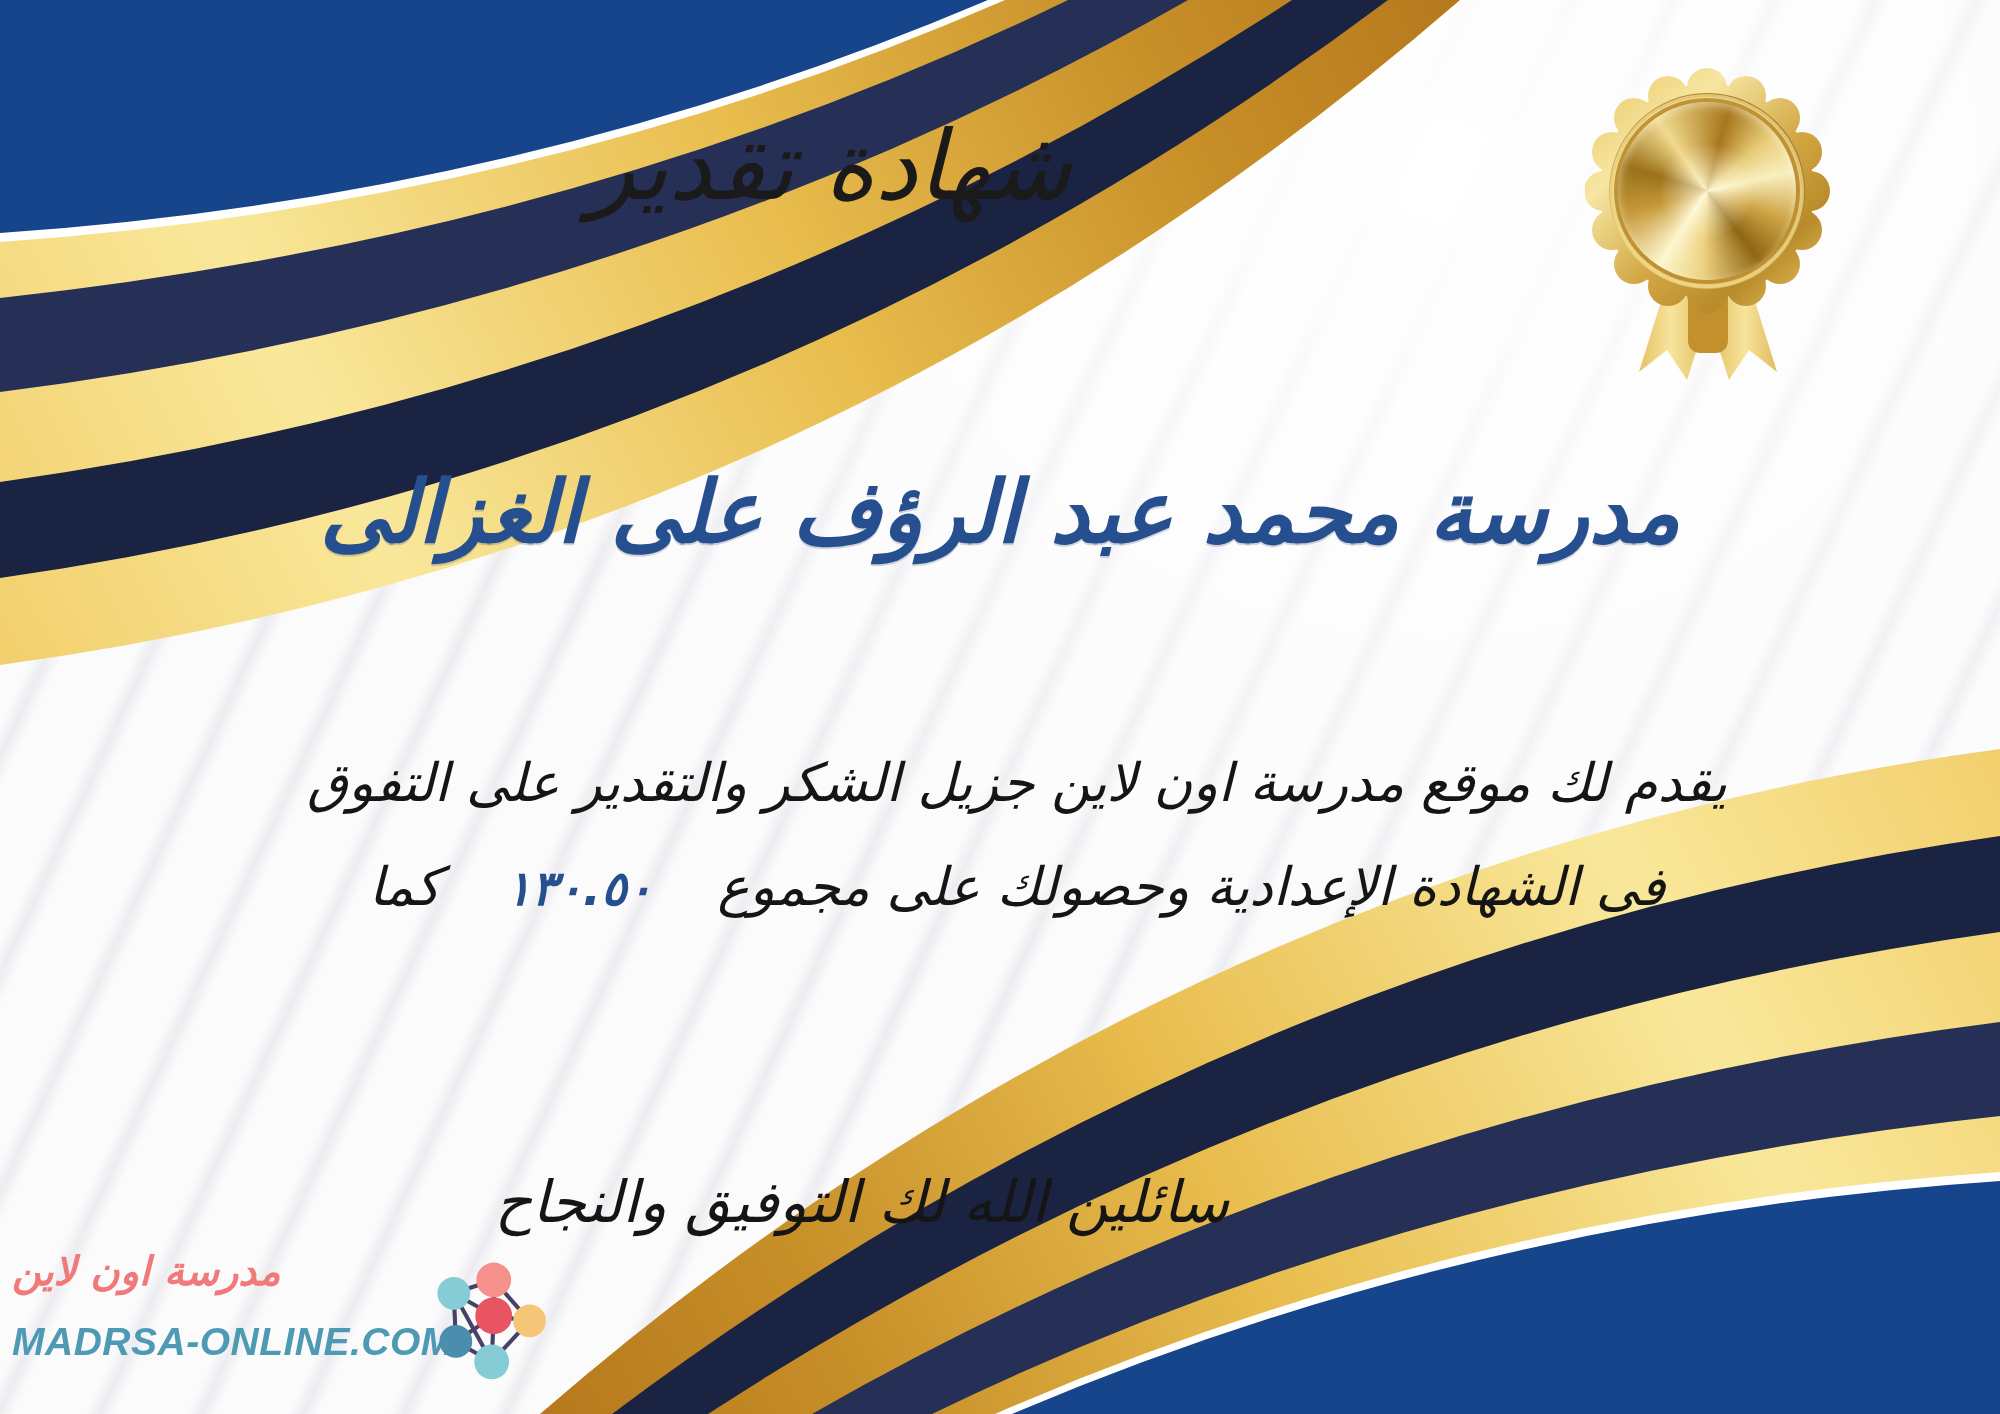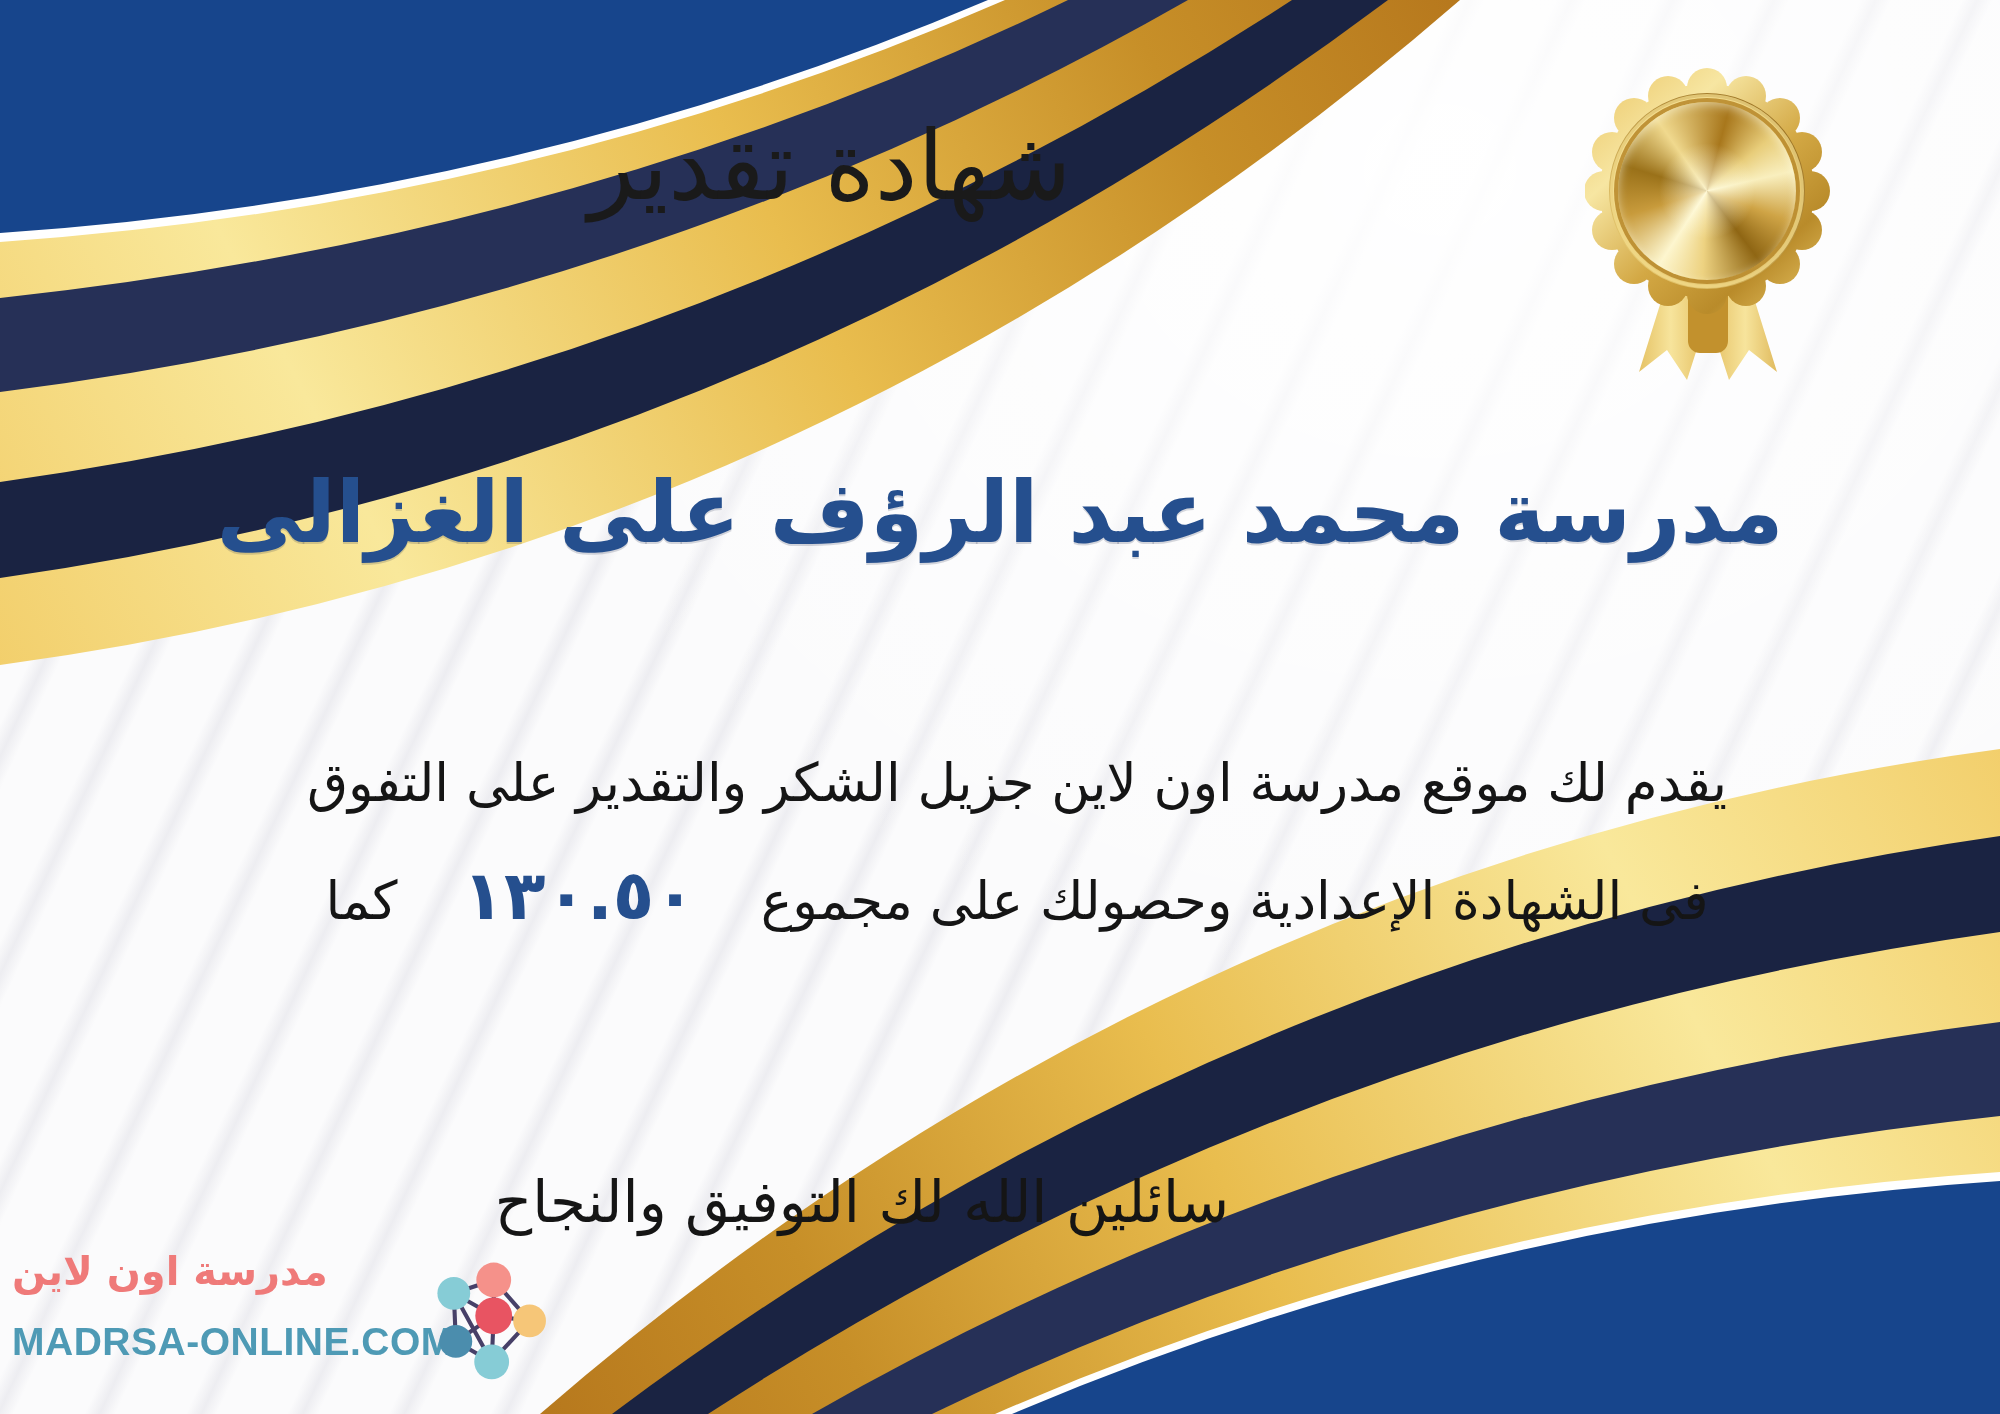--- a/index.html
+++ b/index.html
@@ -4,20 +4,21 @@
 <style>
   html,body{margin:0;padding:0;}
   .stage{
     position:relative;
     width:2000px;height:1414px;
     overflow:hidden;
     font-family:"DejaVu Sans", sans-serif;
     background:
       radial-gradient(ellipse at 72% 12%, rgba(255,255,255,.95) 0%, rgba(255,255,255,0) 48%),
       repeating-linear-gradient(115deg, #fbfbfc 0px, #fbfbfc 30px, #ededf1 44px, #fbfbfc 58px, #fbfbfc 92px);
+    font-style: italic;
   }
   .decor{position:absolute;left:0;top:0;width:2000px;height:1414px;display:block;}
 
   
   .title{
     position:absolute;top:110px;left:0;width:1660px;
     text-align:center;direction:rtl;white-space:nowrap;
     font-size:96px;color:#1a1a1a;
   }
   .name{
@@ -28,21 +29,21 @@
   }
   .body-line{
     position:absolute;left:17px;width:2000px;
     text-align:center;direction:rtl;white-space:nowrap;
     font-size:53px;color:#151515;
   }
   .l1{top:752px}
   .l2{top:856px}
   .l3{top:966px}
   .score{
-    color:#254f8e;font-weight:bold;font-size:68px;
+    color:#254f8e;font-weight:bold;font-size:48px;
     margin:0 48px;
   }
   .closing{
     position:absolute;top:1124px;left:0;width:1724px;
     text-align:center;direction:rtl;white-space:nowrap;
     font-size:58px;color:#151515;margin-top:44px;
   }
 
   
   .medal{position:absolute;left:1585px;top:28px;width:246px;height:356px;}

